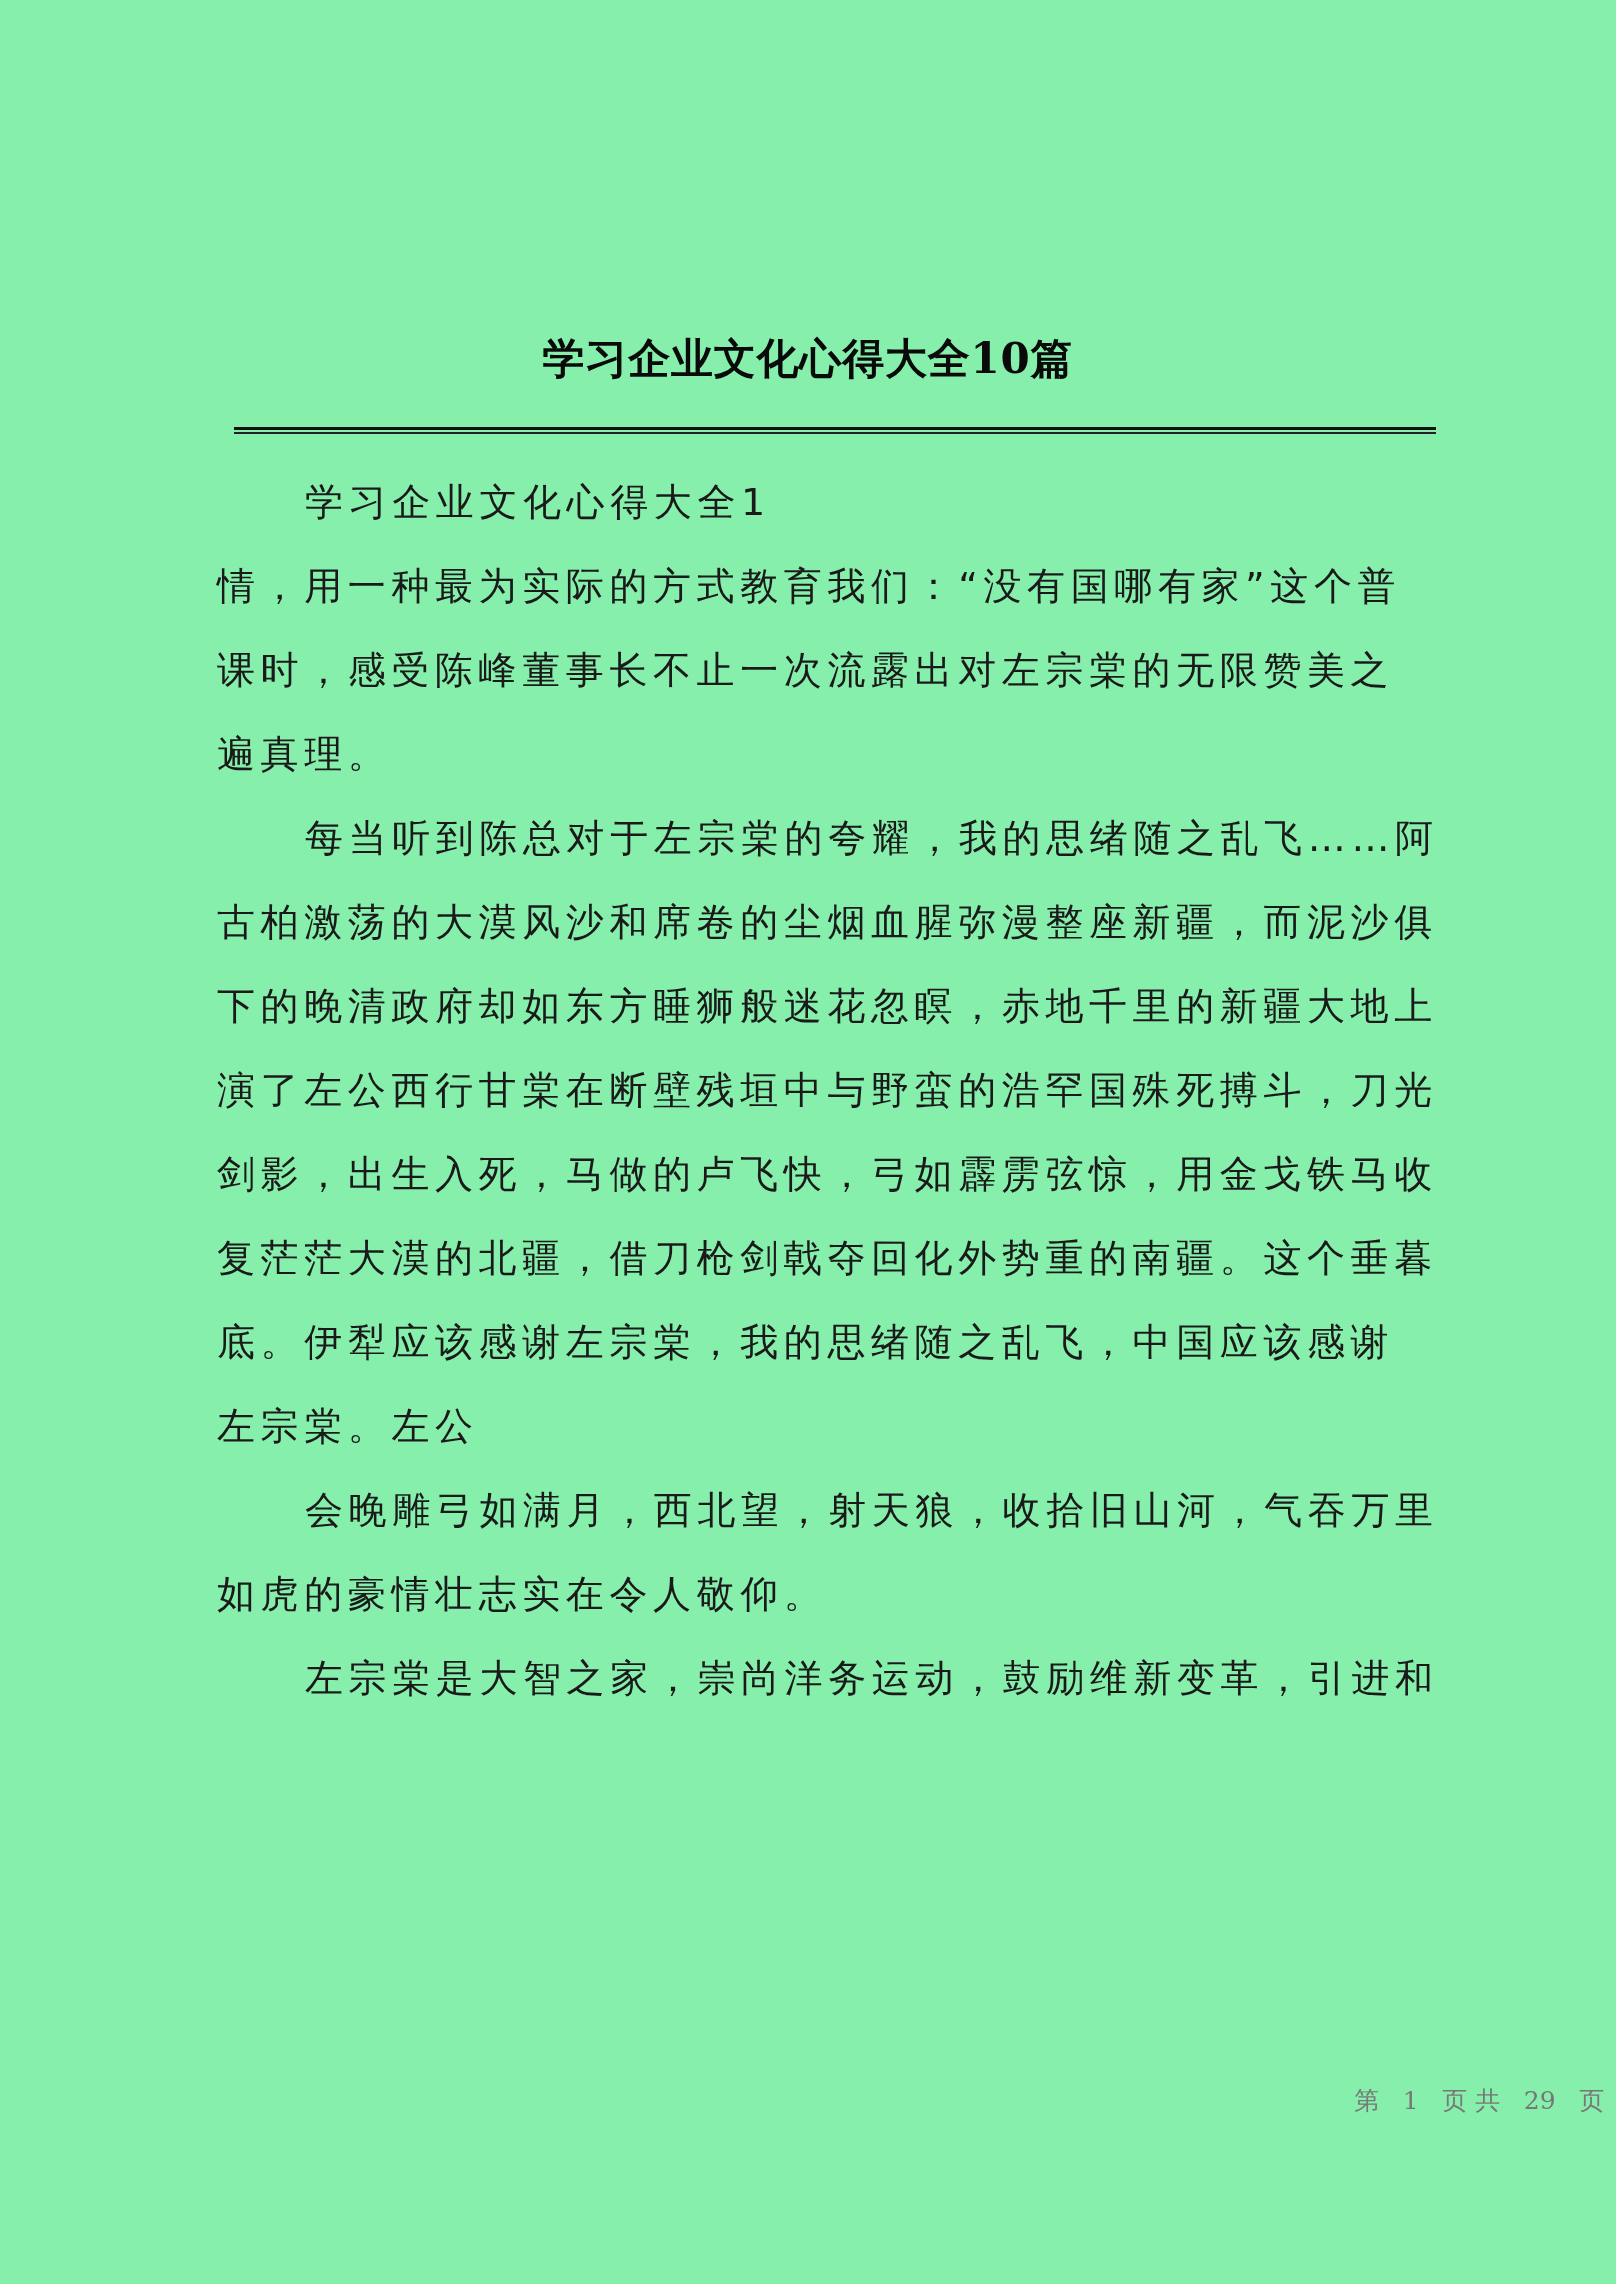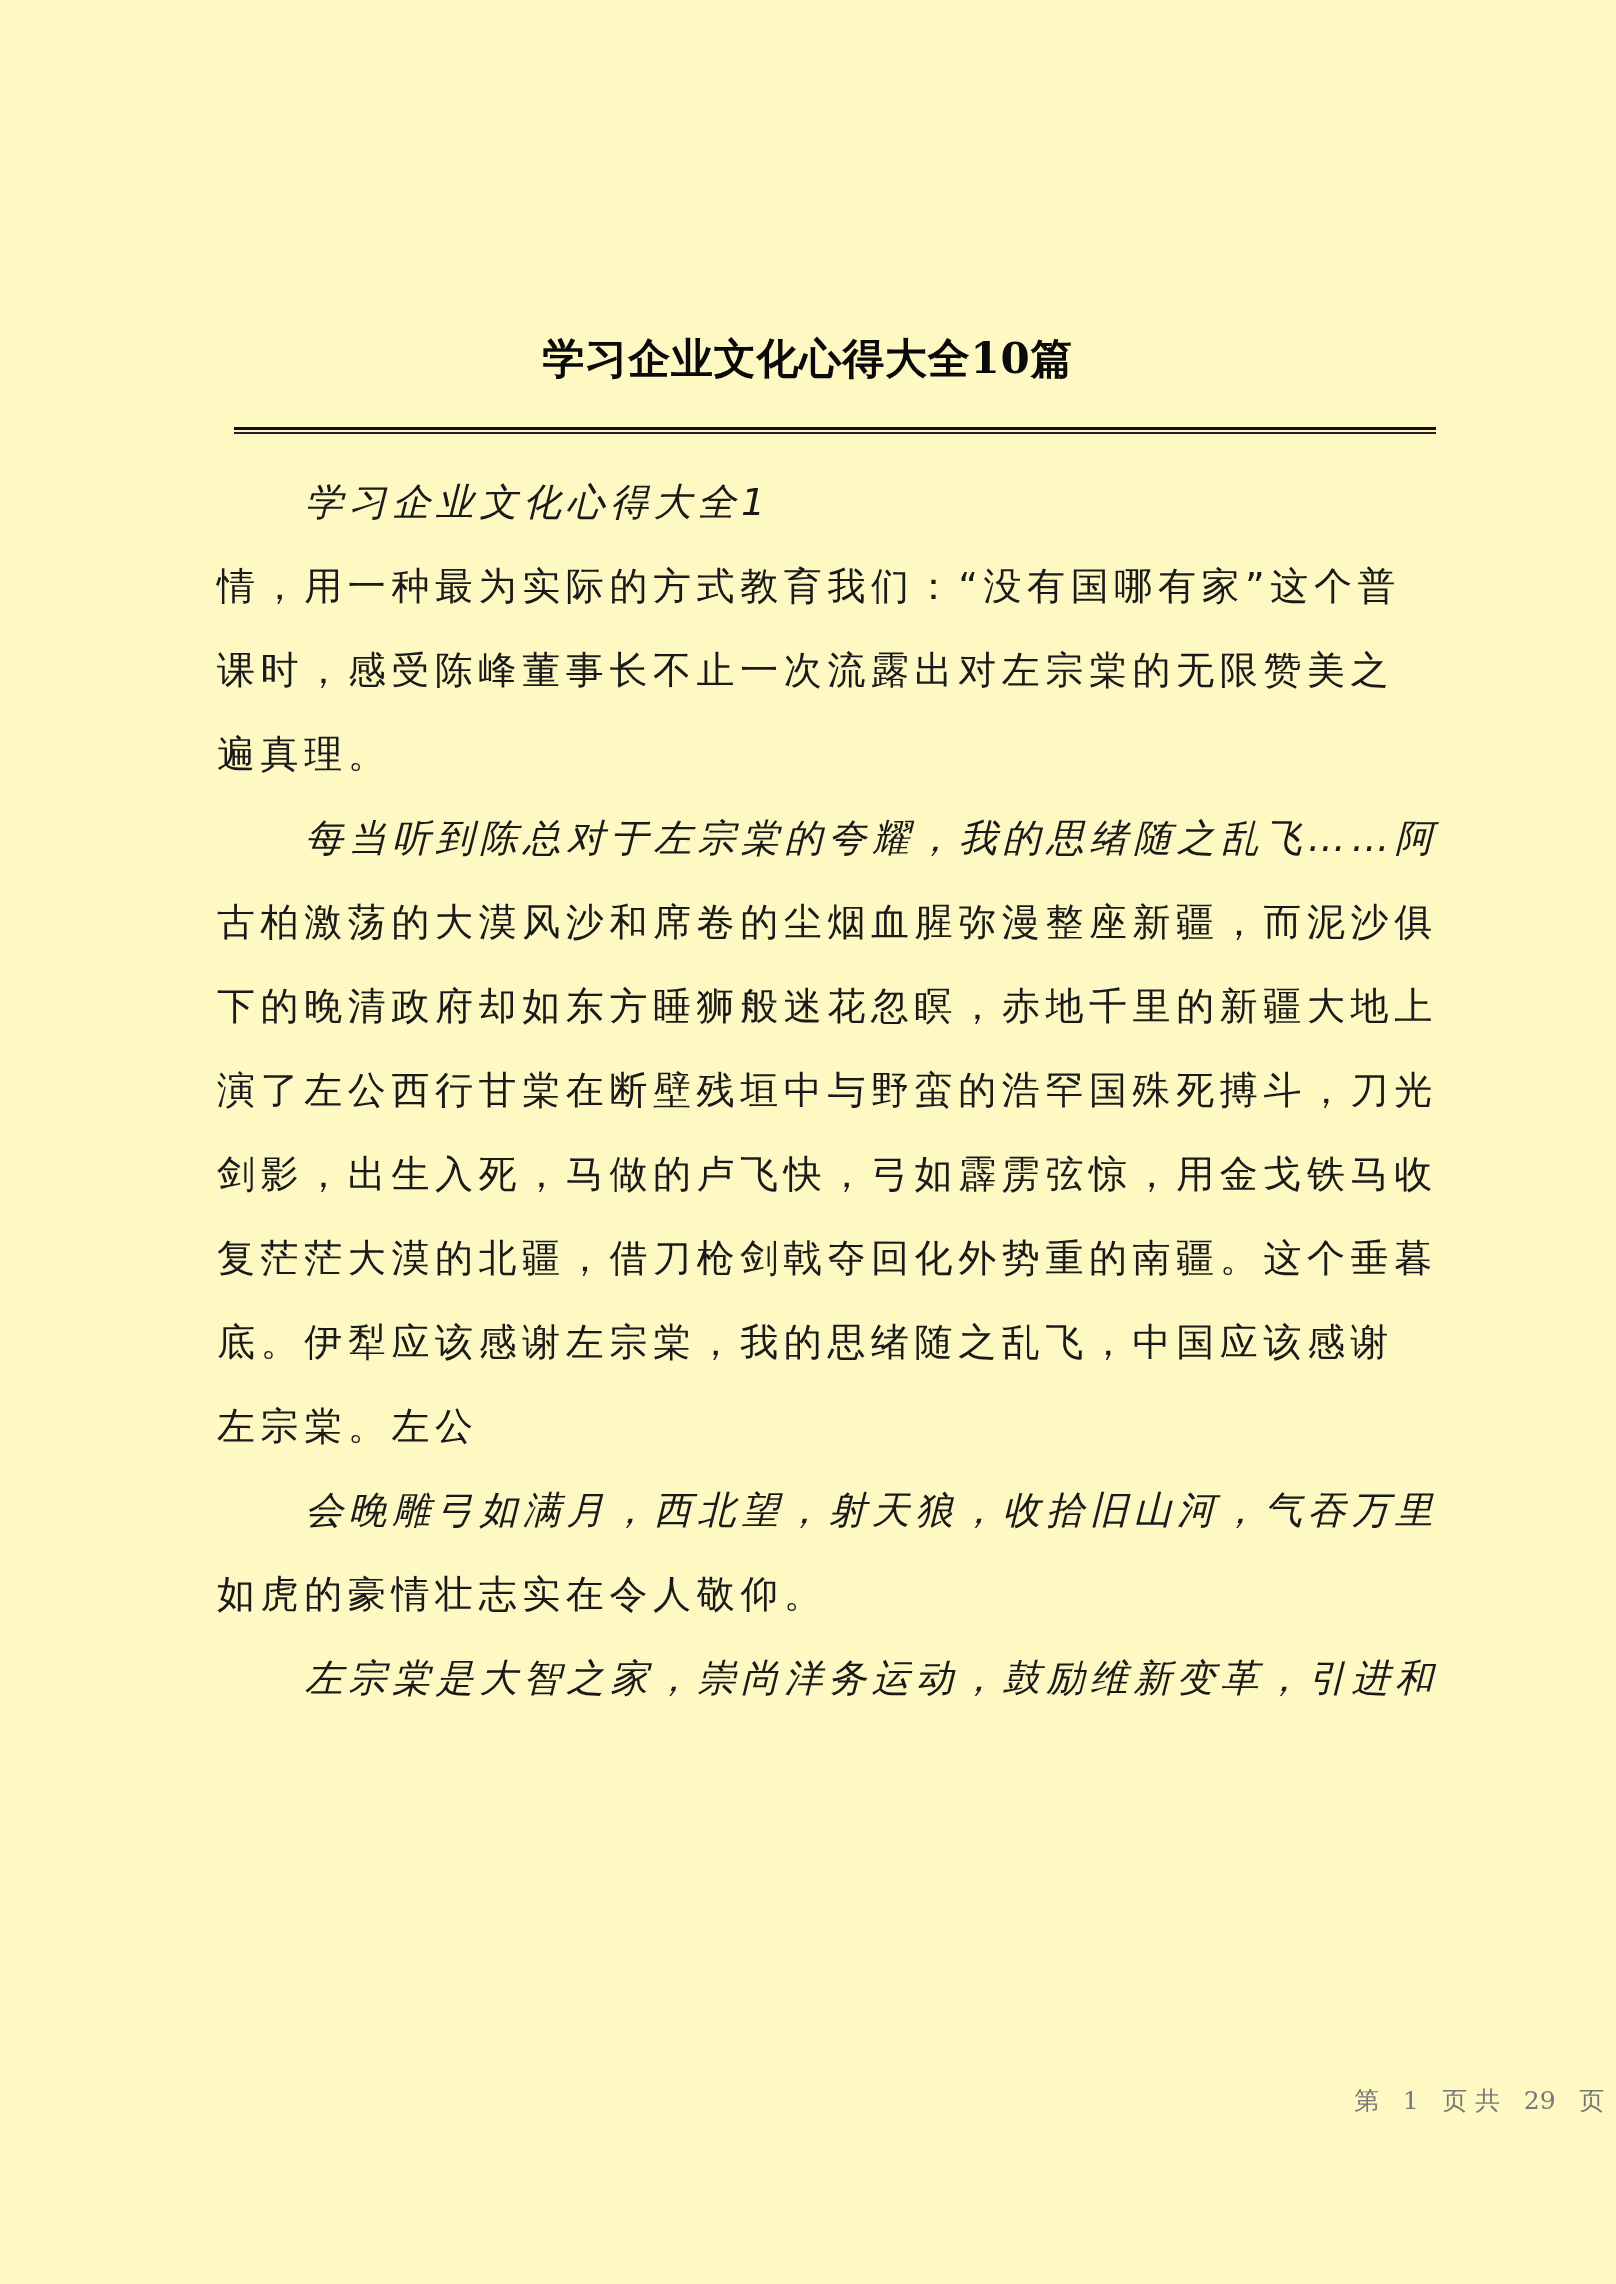--- a/index.html
+++ b/index.html
@@ -13,21 +13,21 @@
       position: relative;
       overflow: hidden;
       color: #111111;
     }
     .page {
       position: absolute;
       left: 0;
       top: 0;
       width: 1616px;
       height: 2284px;
-      background: #fef9c3;
+      background: #86efac;
     }
     .doc-title {
       position: absolute;
       left: 0;
       width: 1616px;
       top: 327px;
       text-align: center;
       font-family: "DejaVu Serif", "Liberation Serif", serif;
       font-weight: bold;
       font-size: 42px;
@@ -67,21 +67,20 @@
       letter-spacing: 5.6px;
       color: #1a1a1a;
     }
     .line {
       display: block;
       white-space: nowrap;
       height: 84px;
     }
     .line.indent {
       padding-left: 88px;
-      font-style: italic;
     }
     .footer {
       position: absolute;
       left: 0;
       width: 1616px;
       top: 2084px;
       text-align: right;
       font-family: "DejaVu Serif", "Liberation Serif", serif;
       font-size: 25px;
       line-height: 34px;

